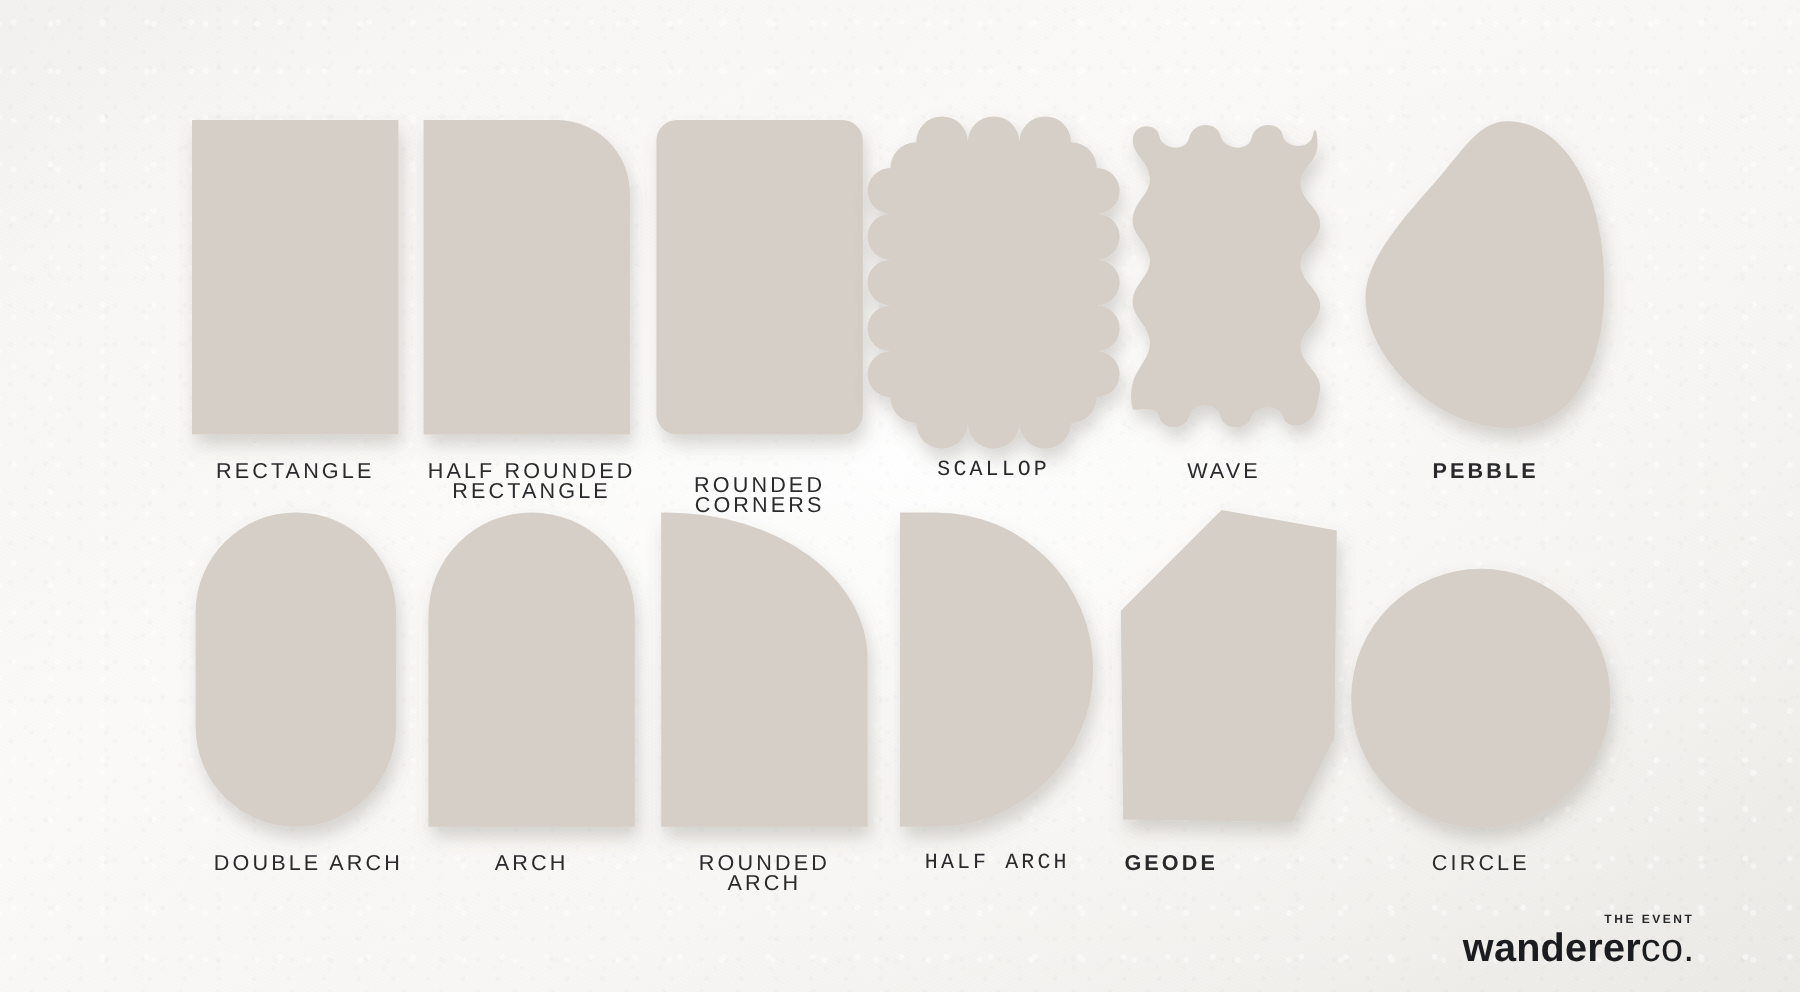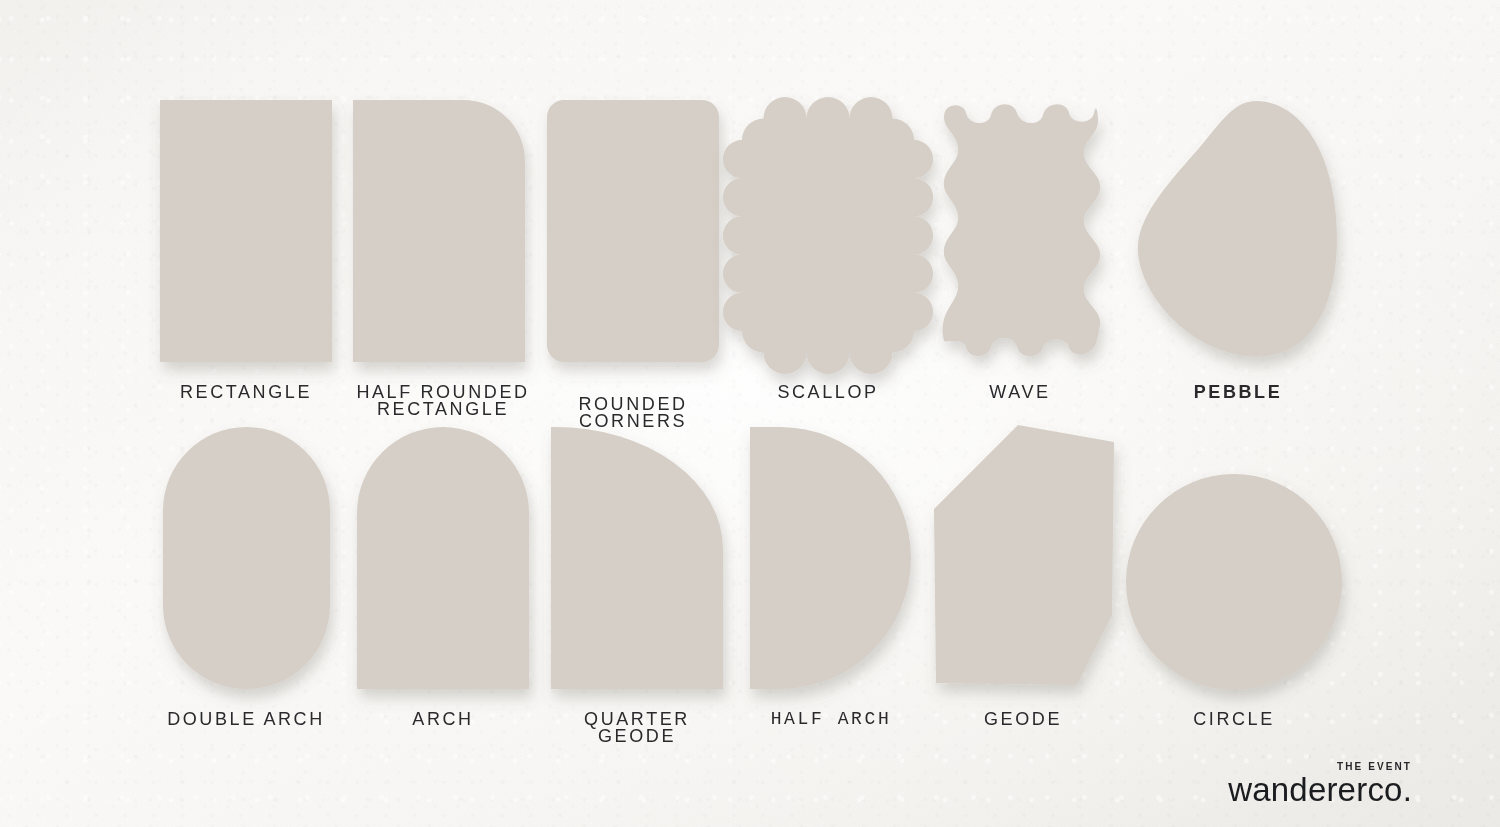--- a/index.html
+++ b/index.html
@@ -99,21 +99,21 @@
   }
   .brand-main {
     font-family: "Liberation Sans", sans-serif;
     font-size: 33px;
     font-weight: 300;
     letter-spacing: 0.2px;
     color: #1b1c1f;
     line-height: 34px;
     white-space: nowrap;
   }
-  .brand-main .thin { font-weight: 400; }
+  .brand-main .thin { font-weight: 700; }
 </style>
 </head>
 <body>
 
 <div id="page">
 
   <div class="grid">
 
     <div class="cell" style="left:160px; top:100px; width:172px; height:262px;">
       <svg class="shape" width="172" height="262" viewBox="0 0 172 262">
@@ -176,21 +176,21 @@
                  a21.5,21.5 0 0 1 -43,0
                  a21.5,21.5 0 0 1 -21.5,-21.5
                  a19.1,19.1 0 0 1 0,-38.2
                  a19.1,19.1 0 0 1 0,-38.2
                  a19.1,19.1 0 0 1 0,-38.2
                  a19.1,19.1 0 0 1 0,-38.2
                  a19.1,19.1 0 0 1 0,-38.2
                  a21.5,21.5 0 0 1 21.5,-21.5 Z" fill="#d6cfc7"></path>
       </svg>
     </div>
-    <div class="label" style="left:742px; top:384px; width:172px;">SCALLOP</div>
+    <div class="label" style="left:742px; top:384px; width:172px;font-family:Liberation Mono, monospace;">SCALLOP</div>
 
     <div class="cell" style="left:934px; top:97px; width:172px; height:268px;">
       <svg class="shape" width="172" height="268" viewBox="0 0 172 268">
         <defs>
           <filter id="sh5" x="-35%" y="-20%" width="180%" height="165%">
             <feDropShadow dx="3" dy="9" stdDeviation="7" flood-color="#6b6056" flood-opacity="0.25"></feDropShadow>
           </filter>
         </defs>
         <path class="shape-fill" filter="url(#sh5)" d="M10,20
                  C10,5 30,5 32,16
@@ -245,21 +245,21 @@
     <div class="cell" style="left:163px; top:427px; width:167px; height:262px;">
       <svg class="shape" width="167" height="262" viewBox="0 0 167 262">
         <defs>
           <filter id="sh7" x="-35%" y="-20%" width="180%" height="165%">
             <feDropShadow dx="3" dy="9" stdDeviation="7" flood-color="#6b6056" flood-opacity="0.25"></feDropShadow>
           </filter>
         </defs>
         <rect class="shape-fill" x="0" y="0" width="167" height="262" rx="83.5" ry="83.5" filter="url(#sh7)" fill="#d6cfc7"></rect>
       </svg>
     </div>
-    <div class="label" style="left:160px; top:711px; width:172px;">DOUBLE ARCH</div>
+    <div class="label" style="left:171px; top:711px; width:172px;">DOUBLE ARCH</div>
 
     <div class="cell" style="left:357px; top:427px; width:172px; height:262px;">
       <svg class="shape" width="172" height="262" viewBox="0 0 172 262">
         <defs>
           <filter id="sh8" x="-35%" y="-20%" width="180%" height="165%">
             <feDropShadow dx="3" dy="9" stdDeviation="7" flood-color="#6b6056" flood-opacity="0.25"></feDropShadow>
           </filter>
         </defs>
         <path class="shape-fill" filter="url(#sh8)" d="M0,86 A86,86 0 0 1 172,86 V262 H0 Z" fill="#d6cfc7"></path>
       </svg>
@@ -269,21 +269,21 @@
     <div class="cell" style="left:551px; top:427px; width:172px; height:262px;">
       <svg class="shape" width="172" height="262" viewBox="0 0 172 262">
         <defs>
           <filter id="sh9" x="-35%" y="-20%" width="180%" height="165%">
             <feDropShadow dx="3" dy="9" stdDeviation="7" flood-color="#6b6056" flood-opacity="0.25"></feDropShadow>
           </filter>
         </defs>
         <path class="shape-fill" filter="url(#sh9)" d="M0,0 H4 A168,122 0 0 1 172,122 V262 H0 Z" fill="#d6cfc7"></path>
       </svg>
     </div>
-    <div class="label" style="left:551px; top:711px; width:172px;">QUARTER GEODE</div>
+    <div class="label" style="left:551px; top:711px; width:172px;">ROUNDED ARCH</div>
 
     <div class="cell" style="left:750px; top:427px; width:160px; height:262px;">
       <svg class="shape" width="160" height="262" viewBox="0 0 160 262">
         <defs>
           <filter id="sh10" x="-35%" y="-20%" width="180%" height="165%">
             <feDropShadow dx="3" dy="9" stdDeviation="7" flood-color="#6b6056" flood-opacity="0.25"></feDropShadow>
           </filter>
         </defs>
         <path class="shape-fill" filter="url(#sh10)" d="M0,0 H30 A131,131 0 0 1 30,262 H0 Z" fill="#d6cfc7"></path>
       </svg>
@@ -293,21 +293,21 @@
     <div class="cell" style="left:932px; top:425px; width:182px; height:264px;">
       <svg class="shape" width="182" height="264" viewBox="0 0 182 264">
         <defs>
           <filter id="sh11" x="-35%" y="-20%" width="180%" height="165%">
             <feDropShadow dx="3" dy="9" stdDeviation="7" flood-color="#6b6056" flood-opacity="0.25"></feDropShadow>
           </filter>
         </defs>
         <polygon class="shape-fill" filter="url(#sh11)" points="86,0 182,17 180,190 145,260 4,258 2,84" fill="#d6cfc7"></polygon>
       </svg>
     </div>
-    <div class="label" style="left:937px; top:711px; width:172px;">GEODE</div>
+    <div class="label" style="left:890px; top:711px; width:172px;font-weight:bold;">GEODE</div>
 
     <div class="cell" style="left:1126px; top:474px; width:216px; height:216px;">
       <svg class="shape" width="216" height="216" viewBox="0 0 216 216">
         <defs>
           <filter id="sh12" x="-35%" y="-25%" width="180%" height="170%">
             <feDropShadow dx="3" dy="9" stdDeviation="7" flood-color="#6b6056" flood-opacity="0.25"></feDropShadow>
           </filter>
         </defs>
         <circle class="shape-fill" cx="108" cy="108" r="108" filter="url(#sh12)" fill="#d6cfc7"></circle>
       </svg>

